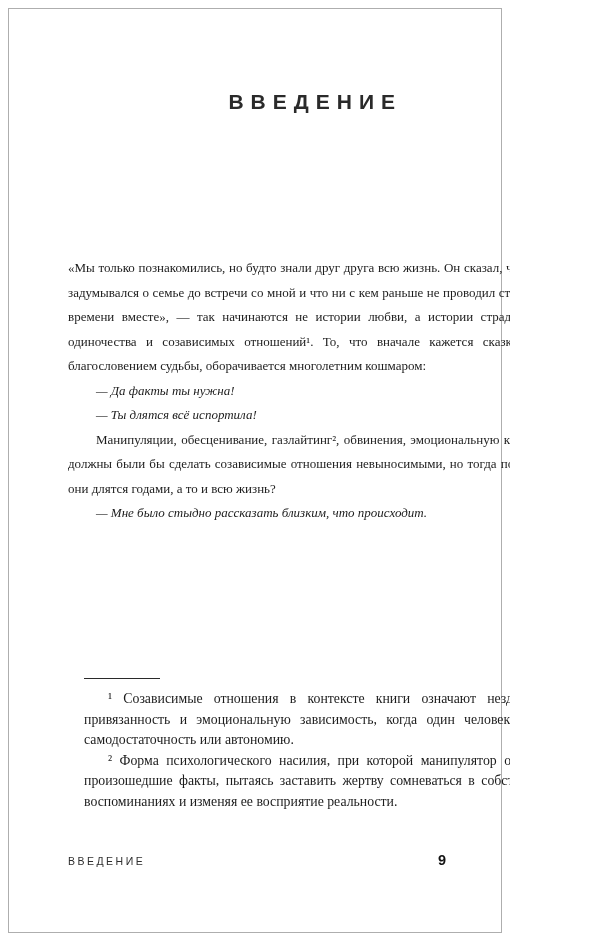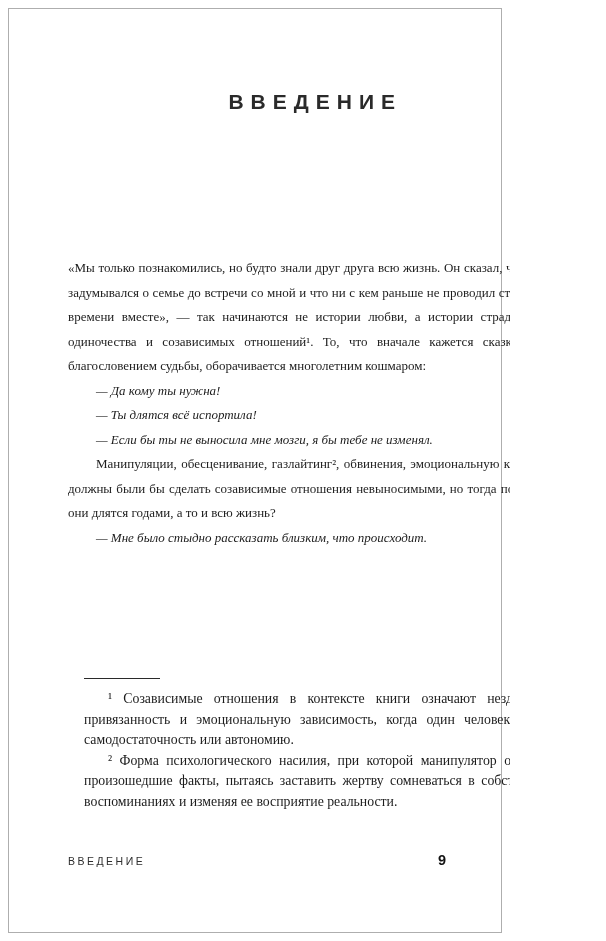--- a/index.html
+++ b/index.html
@@ -86,23 +86,22 @@
 <body>
 
 <div class="page">
 
   <div class="frame"></div>
 
   <div class="chapter-title">ВВЕДЕНИЕ</div>
 
   <div class="body-text">
     <p>«Мы только познакомились, но будто знали друг друга всю жизнь. Он сказал, что не задумывался о семье до встречи со мной и что ни с кем раньше не проводил столько времени вместе», — так начинаются не истории любви, а истории страданий, одиночества и созависимых отношений¹. То, что вначале кажется сказкой и благословением судьбы, оборачивается многолетним кошмаром:</p>
-    <p class="indent italic">— Да кому ты нужна!</p>
+    <p class="indent italic">— Да факты ты нужна!</p>
     <p class="indent italic">— Ты длятся всё испортила!</p>
-    <p class="indent italic">— Если бы ты не выносила мне мозги, я бы тебе не изменял.</p>
     <p class="indent">Манипуляции, обесценивание, газлайтинг², обвинения, эмоциональную качели должны были бы сделать созависимые отношения невыносимыми, но тогда почему они длятся годами, а то и всю жизнь?</p>
     <p class="indent italic">— Мне было стыдно рассказать близким, что происходит.</p>
   </div>
 
   <div class="footnotes">
     <div class="fn-rule"></div>
     <p class="footnote">¹ Созависимые отношения в контексте книги означают нездоровую привязанность и эмоциональную зависимость, когда один человек теряет самодостаточность или автономию.</p>
     <p class="footnote">² Форма психологического насилия, при которой манипулятор отрицает произошедшие факты, пытаясь заставить жертву сомневаться в собственных воспоминаниях и изменяя ее восприятие реальности.</p>
   </div>
 

